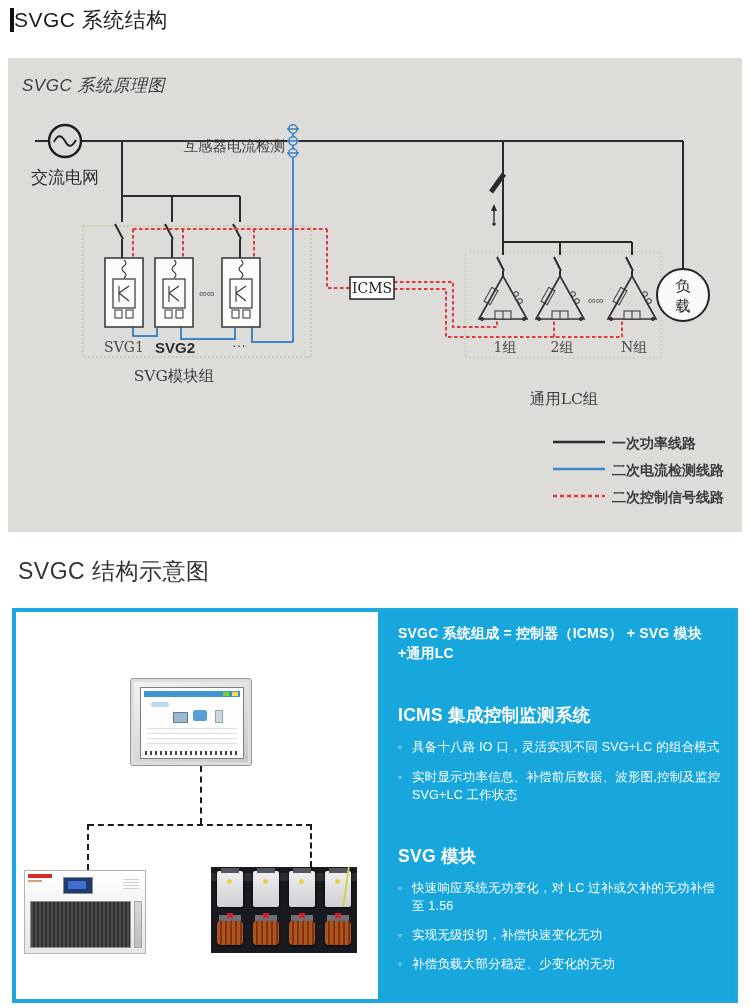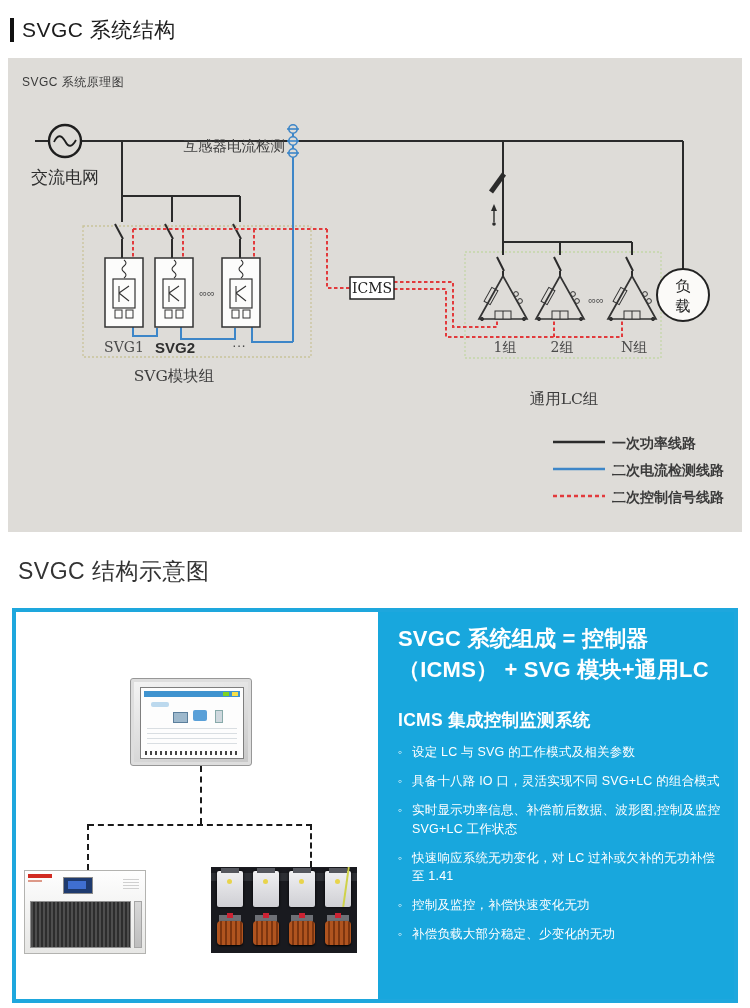--- a/index.html
+++ b/index.html
@@ -1,35 +1,35 @@
 <!DOCTYPE html>
 <html><head>
 <meta charset="utf-8">
 <style>
   html,body{margin:0;padding:0;background:#fff;font-family:"Liberation Sans",sans-serif;}
   .canvas{position:relative;width:750px;height:1008px;background:#fff;overflow:hidden;}
 
   
-  .page-title{position:absolute;left:10px;top:16px;display:flex;align-items:center;gap:8px;}
+  .page-title{position:absolute;left:10px;top:6px;display:flex;align-items:center;}
   .title-bar{width:4px;height:24px;background:#111;}
   .page-title .txt{font-size:21px;color:#1c1c1c;letter-spacing:.5px;}
 
   
   .gray-panel{position:absolute;left:8px;top:58px;width:734px;height:474px;background:#dedcd8;}
-  .gray-panel .p-head{position:absolute;left:14px;top:16px;font-size:12px;color:#3a3a3a;letter-spacing:.5px;}
+  .gray-panel .p-head{position:absolute;left:14px;top:16px;font-size:17px;color:#3a3a3a;letter-spacing:.5px;font-style:italic;}
   .diagram-svg{position:absolute;left:0;top:0;}
 
   
   .h2{position:absolute;left:18px;top:556px;font-size:23px;color:#333;letter-spacing:.5px;}
   .panel2{position:absolute;left:12px;top:608px;width:726px;height:395px;border:4px solid #1ea7dd;background:#fff;box-sizing:border-box;display:flex;}
   .p2-left{position:relative;width:362px;flex:none;background:#fff;}
   .p2-right{flex:1;background:#18a7dd;color:#fff;padding:12px 10px 10px 20px;box-sizing:border-box;}
 
-  .p2-title{font-size:22px;font-weight:bold;line-height:1.4;letter-spacing:.2px;}
-  .p2-h{font-size:17.5px;font-weight:bold;margin-top:22px;margin-bottom:10px;letter-spacing:.3px;}
+  .p2-title{font-size:14px;font-weight:bold;line-height:1.4;letter-spacing:.2px;}
+  .p2-h{font-size:17.5px;font-weight:bold;margin-top:40px;margin-bottom:10px;letter-spacing:.3px;}
   .p2-b{display:flex;font-size:12.5px;line-height:1.45;margin-top:11px;letter-spacing:.2px;}
   .p2-b .bmark{flex:none;width:14px;}
   .p2-b .bmark::before{content:"◦";font-size:12px;}
 
   
   .hmi{position:absolute;left:114px;top:66px;width:122px;height:88px;background:linear-gradient(160deg,#f5f5f5,#c7c7c7);border:1px solid #979797;border-radius:3px;box-shadow:inset 0 0 0 3px #dedede;padding:8px 9px;box-sizing:border-box;}
   .hmi-screen{width:100%;height:100%;background:#fdfdfd;border:1px solid #7e7e7e;position:relative;overflow:hidden;}
   .hmi-topbar{position:absolute;left:3px;right:3px;top:3px;height:6px;background:#3f93cf;}
   .hmi-chip1{position:absolute;right:14px;top:4px;width:6px;height:4px;background:#7ed321;}
   .hmi-chip2{position:absolute;right:5px;top:4px;width:6px;height:4px;background:#f5e04a;}
@@ -290,38 +290,35 @@
         </div>
       </div>
     </div>
 
     <div class="p2-right">
       <div class="p2-title">SVGC 系统组成 = 控制器（ICMS） + SVG 模块+通用LC</div>
 
       <div class="p2-h">ICMS 集成控制监测系统</div>
       <div class="p2-b">
           <span class="bmark"></span>
-          <span>设定 LC 与 SVG 的工作模式及相关参数</span>
-        </div>
-      <div class="p2-b">
-          <span class="bmark"></span>
           <span>具备十八路 IO 口，灵活实现不同 SVG+LC 的组合模式</span>
         </div>
       <div class="p2-b">
           <span class="bmark"></span>
           <span>实时显示功率信息、补偿前后数据、波形图,控制及监控 SVG+LC 工作状态</span>
         </div>
 
-      <div class="p2-b">
-          <span class="bmark"></span>
-          <span>快速响应系统无功变化，对 LC 过补或欠补的无功补偿至 1.41</span>
-        </div>
-      <div class="p2-b">
-          <span class="bmark"></span>
-          <span>控制及监控，补偿快速变化无功</span>
+      <div class="p2-h">SVG 模块</div>
+      <div class="p2-b">
+          <span class="bmark"></span>
+          <span>快速响应系统无功变化，对 LC 过补或欠补的无功补偿至 1.56</span>
+        </div>
+      <div class="p2-b">
+          <span class="bmark"></span>
+          <span>实现无级投切，补偿快速变化无功</span>
         </div>
 
       <div class="p2-b">
           <span class="bmark"></span>
           <span>补偿负载大部分稳定、少变化的无功</span>
         </div>
     </div>
   </div>
 
 </div>

